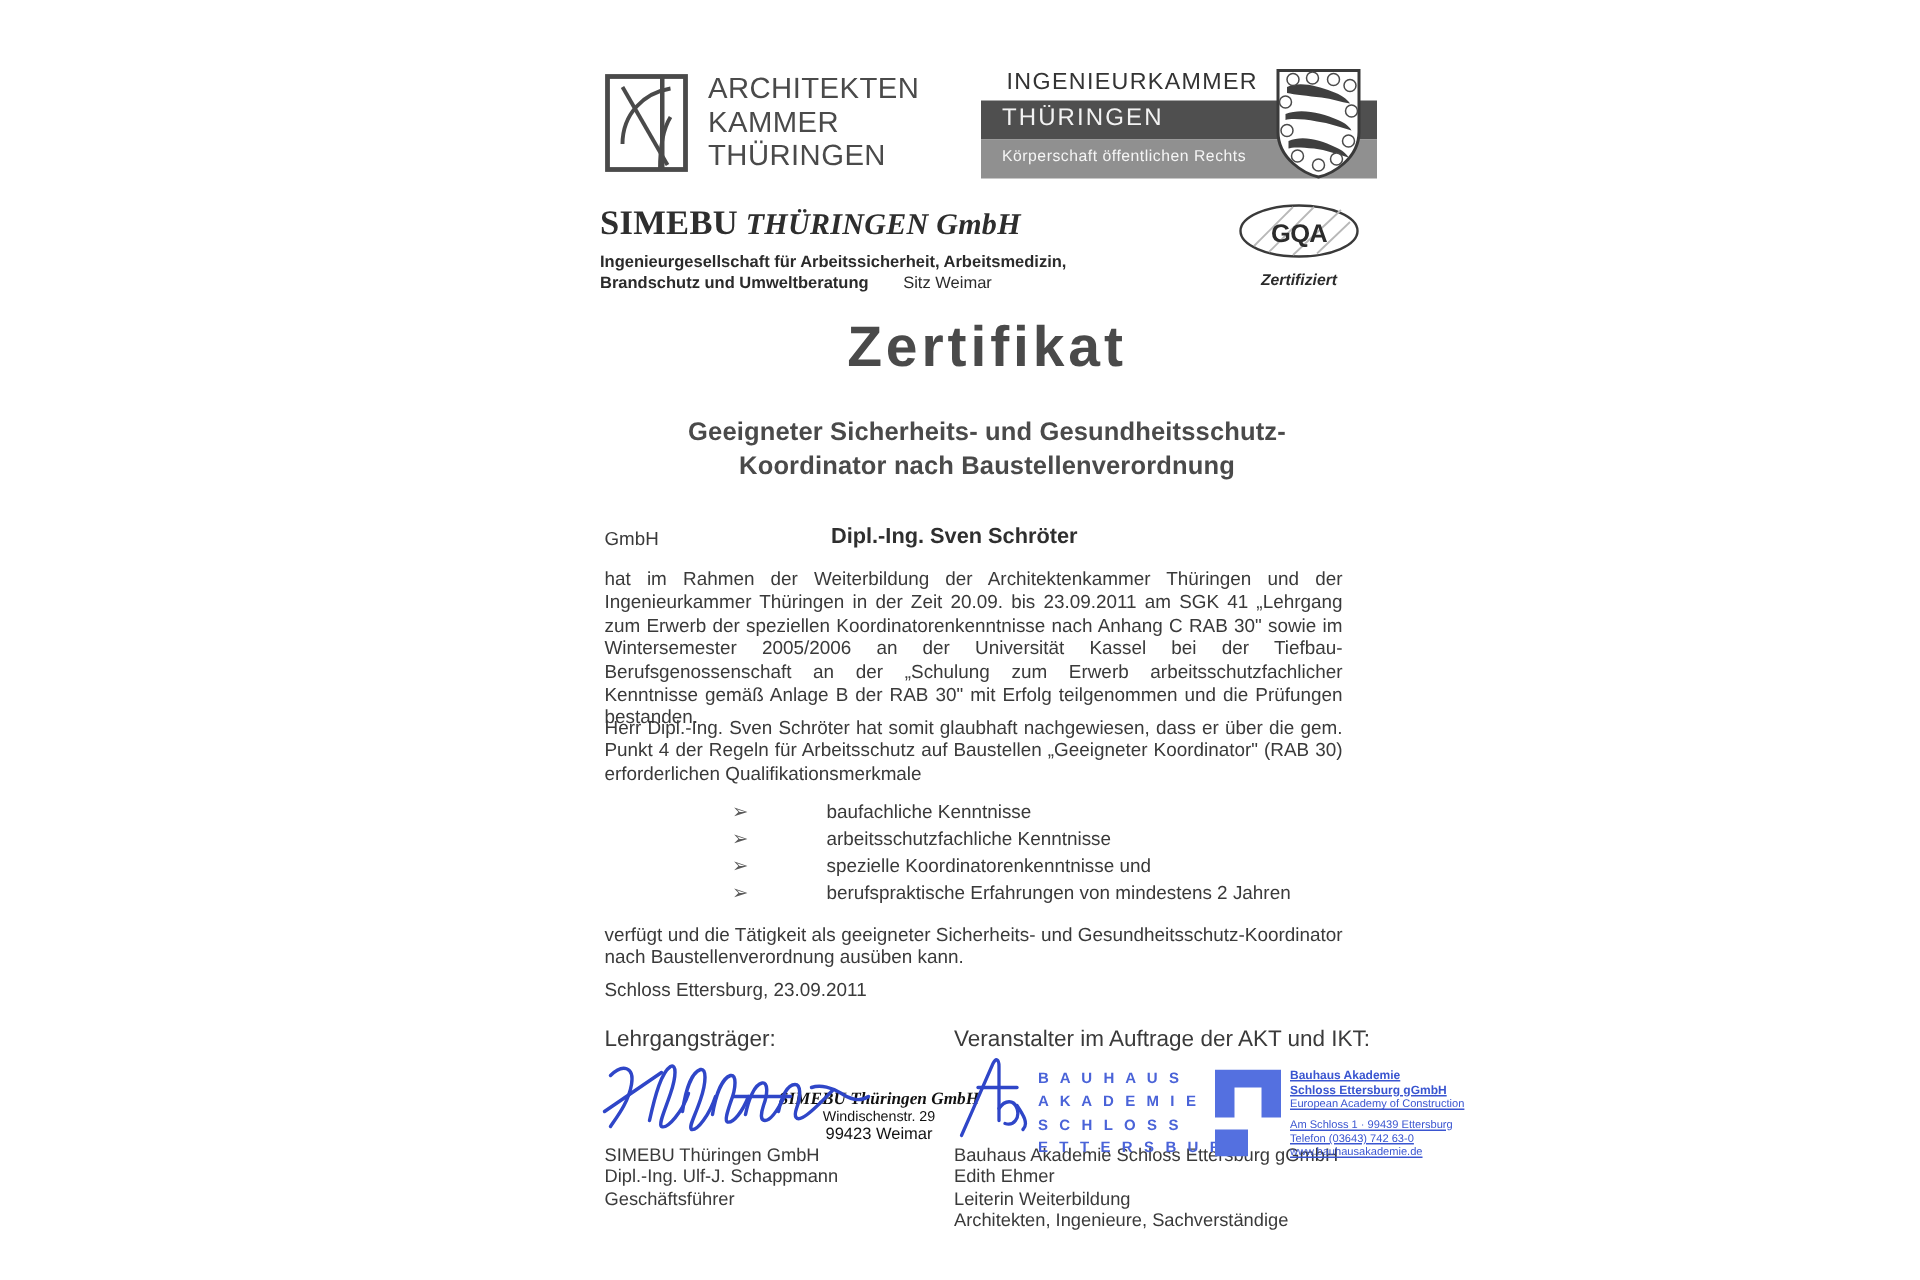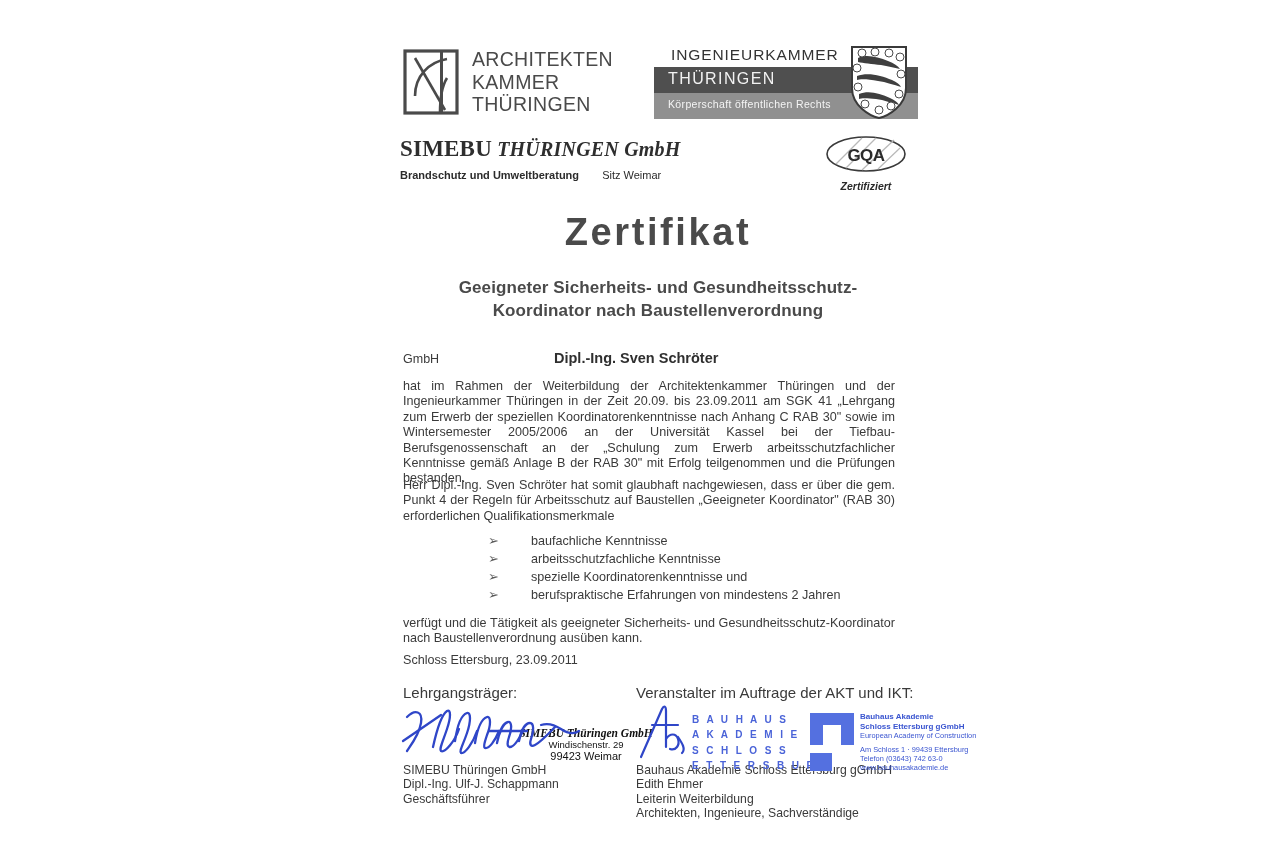--- a/index.html
+++ b/index.html
@@ -232,21 +232,21 @@
     color: #3a3a3a;
   }
   .qual-bullet {
     position: absolute;
     left: 0; top: -1px;
     font-size: 13px;
     color: #5a5a5a;
   }
   .qual-text {
     position: absolute;
-    left: 43px; top: 0;
+    left: 63px; top: 0;
   }
 
   
   .sig-left {
     position: absolute;
     left: 403px;
     top: 684px;
     width: 250px;
   }
   .sig-right {
@@ -336,20 +336,21 @@
     top: 1px;
     width: 44px;
     height: 58px;
   }
   .bh-contact {
     position: absolute;
     left: 168px;
     top: 0px;
     width: 130px;
     color: #3a55d0;
+    text-decoration: underline;
   }
   .bh-c-strong {
     font-size: 8px;
     font-weight: bold;
     line-height: 9.6px;
     white-space: nowrap;
   }
   .bh-c-norm {
     font-size: 7.4px;
     line-height: 9.4px;
@@ -409,20 +410,21 @@
       </svg>
     </div>
   </div>
 
   <div class="simebu">
     <div class="simebu-name">
       <span class="big">SIMEBU</span>
       <span>THÜRINGEN GmbH</span>
     </div>
     <div class="simebu-sub">
+      <div>Ingenieurgesellschaft für Arbeitssicherheit,  Arbeitsmedizin,</div>
       <div>
         <span>Brandschutz  und  Umweltberatung</span>
         <span class="thin" style="margin-left:20px;">Sitz Weimar</span>
       </div>
     </div>
   </div>
 
   <div class="gqa">
     <svg width="84" height="40" viewBox="0 0 84 40">
       <ellipse cx="42" cy="20" rx="39" ry="17" fill="none" stroke="#3a3a3a" stroke-width="1.6"></ellipse>

